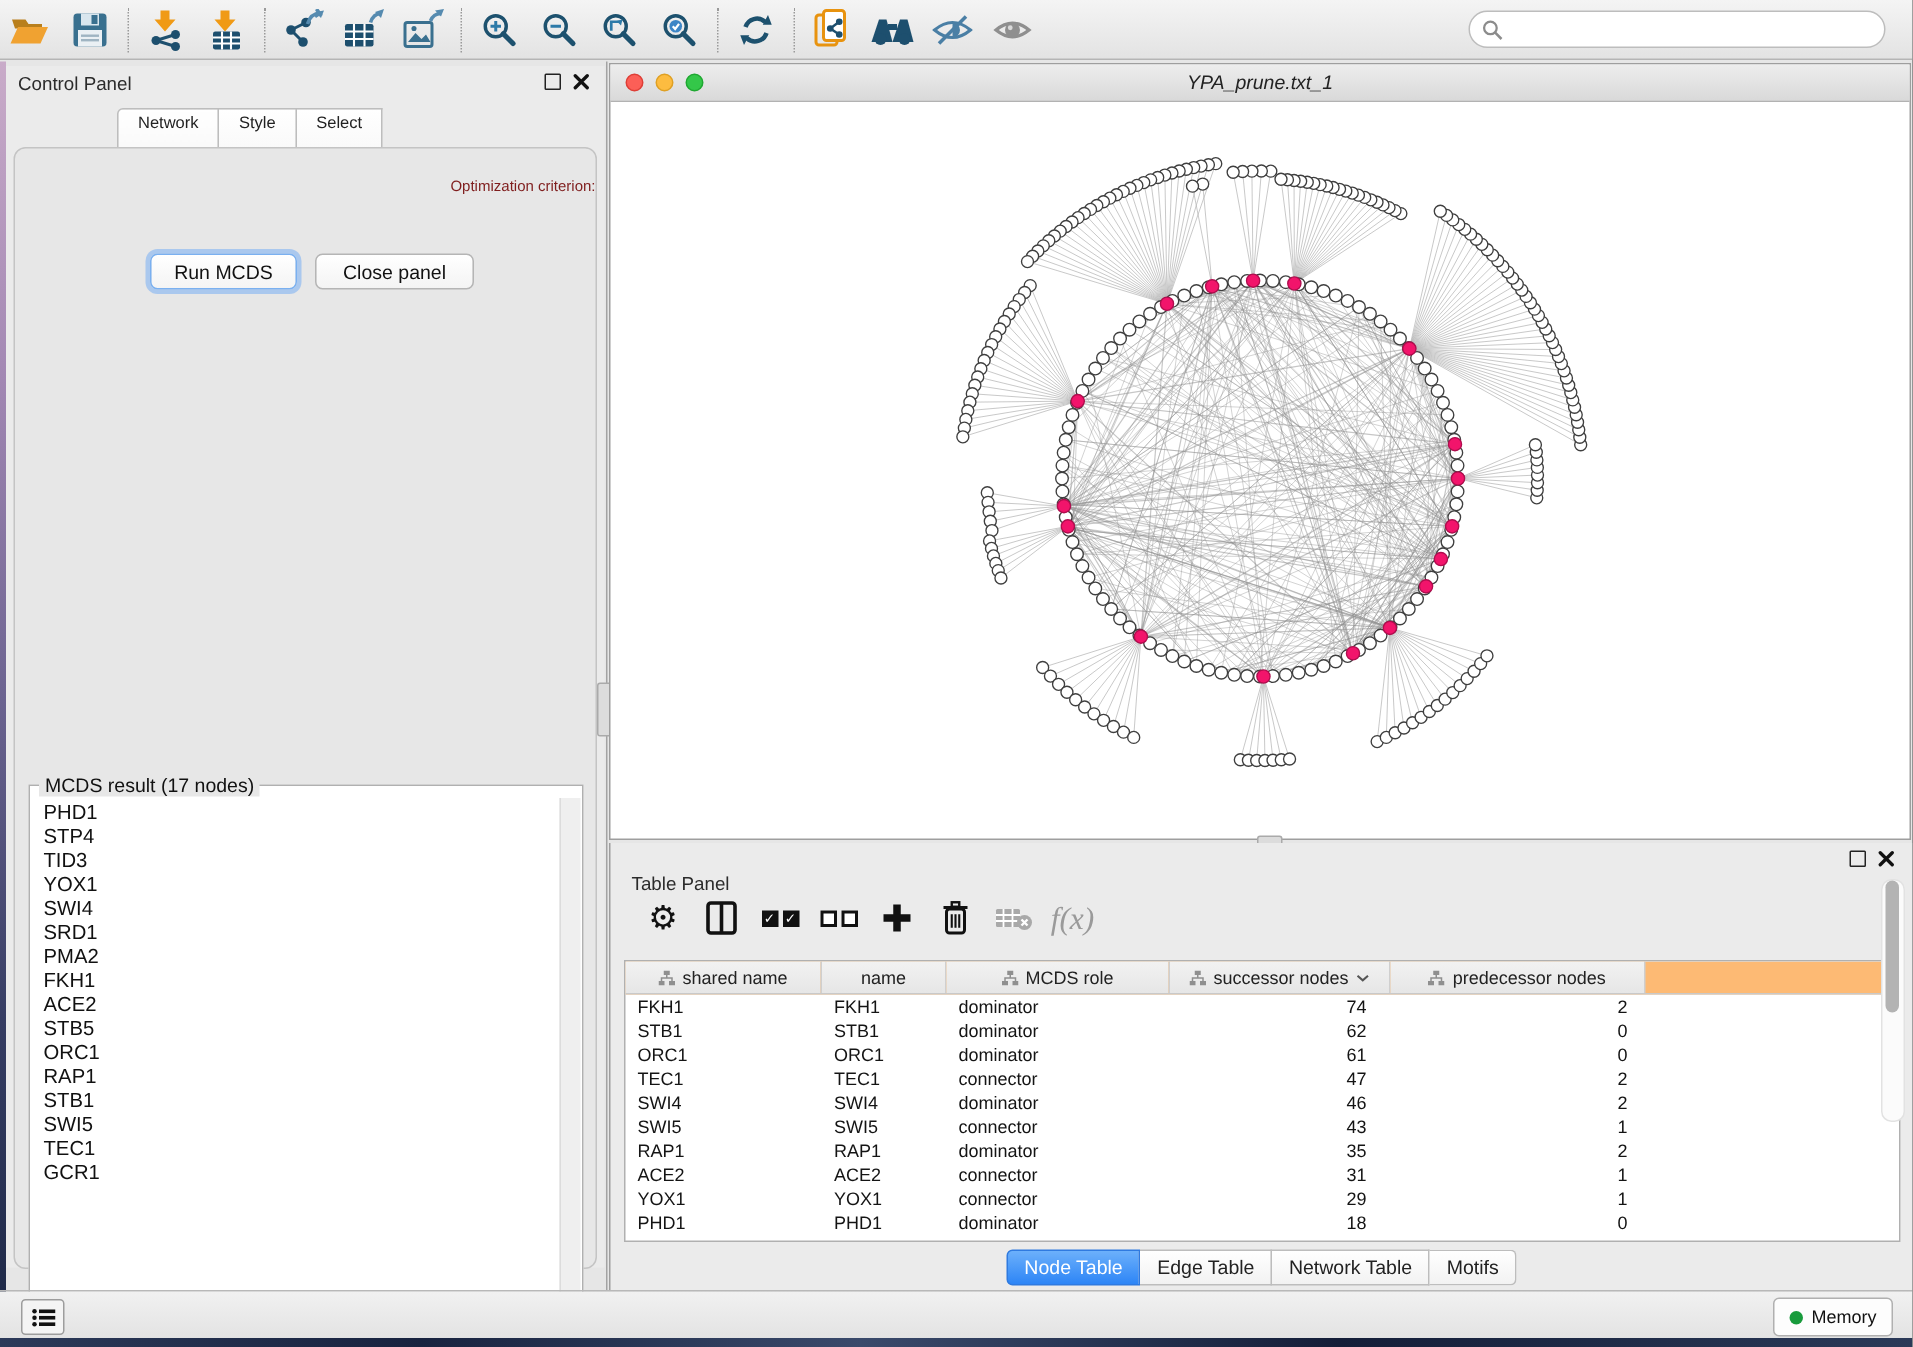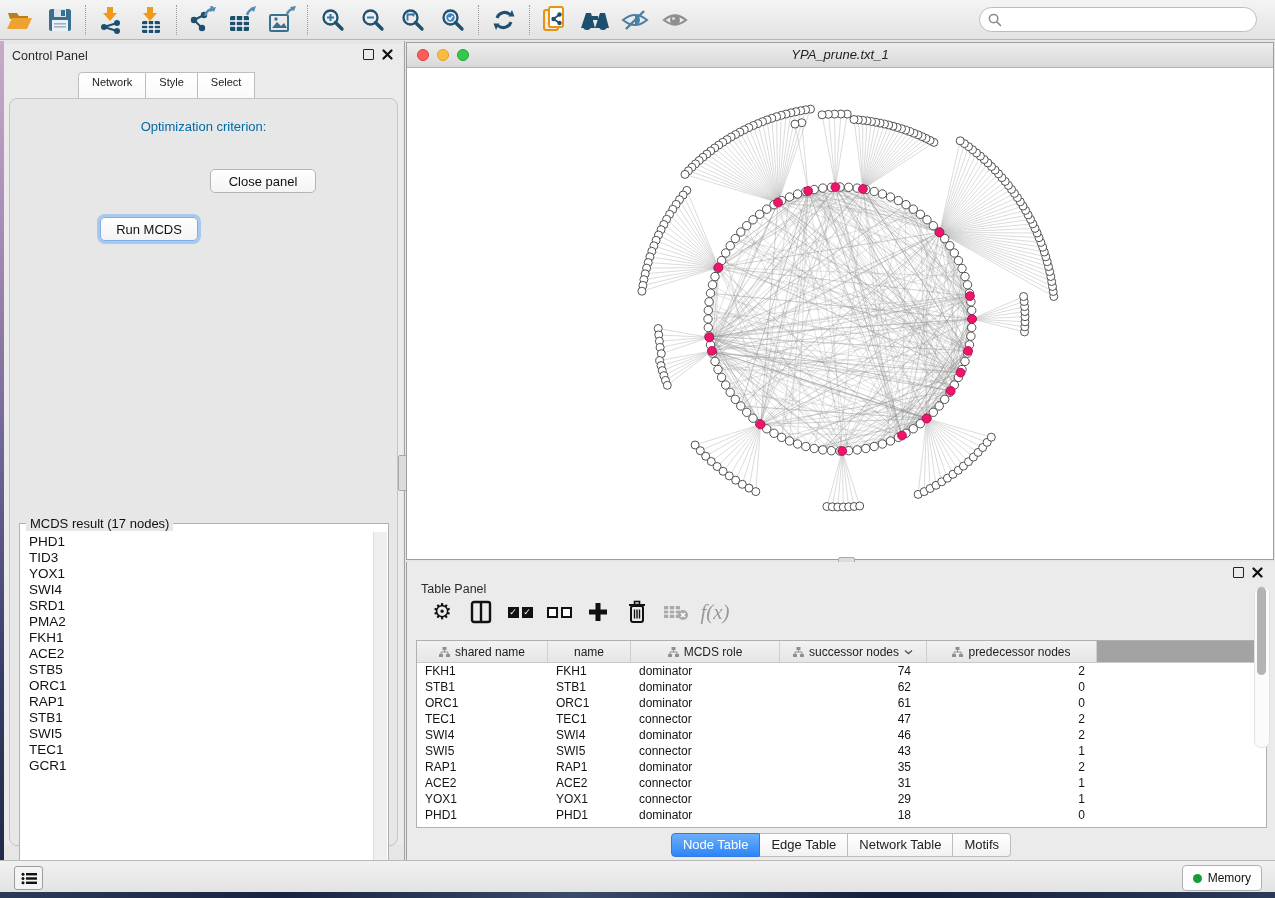--- a/index.html
+++ b/index.html
@@ -28,33 +28,33 @@
   .cp-head{position:relative;height:24px;}
   .cp-title{position:absolute;left:8px;top:5px;}
   .tabrow{position:absolute;left:74px;top:28px;display:flex;}
   .tab{font-size:11px;color:#222;background:linear-gradient(#ffffff,#f1f1f1);
        border:1px solid #bdbdbd;border-left:none;padding:3px 13px 4px;}
   .tab:first-child{border-left:1px solid #bdbdbd;border-radius:4px 0 0 4px;}
   .tab:last-child{border-radius:0 4px 4px 0;}
   .tab.active{background:linear-gradient(#6cb0fb,#2d85f6);border-color:#2f7ae0;color:#fff;margin-top:45px;}
   .cp-inner{position:absolute;left:5px;top:54px;width:387px;height:746px;background:#e7e7e7;
        border:1px solid #c4c4c4;border-radius:8px;}
-  .opt-label{position:absolute;left:0;right:0;top:20px;text-align:center;font-size:13px;color:#0369a1;}
+  .opt-label{position:absolute;left:0;right:0;top:20px;text-align:right;font-size:10px;color:#7f1d1d;}
   .crit-select{position:absolute;left:39px;top:36px;width:316px;height:24px;background:#fff;
        border:1px solid #b3b3b3;border-radius:4px;display:flex;align-items:center;box-sizing:border-box;}
   .crit-select .val{flex:1;font-size:13px;color:#111;padding-left:9px;white-space:nowrap;}
   .stepper{width:21px;height:22px;border-radius:3px;background:linear-gradient(#71b2fb,#2e86f6);
        display:flex;flex-direction:column;align-items:center;justify-content:center;gap:3px;margin-right:1px;}
   .car-up{width:0;height:0;border-left:4px solid transparent;border-right:4px solid transparent;border-bottom:5px solid #fff;}
   .car-dn{width:0;height:0;border-left:4px solid transparent;border-right:4px solid transparent;border-top:5px solid #fff;}
   .btnrow{position:absolute;left:0;top:70px;width:100%;}
   .pbtn{position:absolute;height:24px;background:linear-gradient(#ffffff,#f4f4f4);
        border:1px solid #b5b5b5;border-radius:5px;font-size:13px;color:#111;
        display:flex;align-items:center;justify-content:center;box-sizing:border-box;}
-  .run{left:90px;width:98px;border-color:#7ab0f0;box-shadow:0 0 0 3px rgba(110,170,245,.5);margin-top:48px;}
+  .run{left:90px;width:98px;border-color:#7ab0f0;box-shadow:0 0 0 3px rgba(110,170,245,.5);}
   .closep{left:200px;width:106px;}
   .result-group{position:absolute;left:9px;top:424px;width:368px;height:370px;background:#fff;
        border:1px solid #b0b0b0;}
   .legend{position:absolute;left:6px;top:-8px;background:#e7e7e7;padding:0 4px;font-size:13px;color:#111;}
   .mcds-list{position:absolute;left:1px;top:10px;right:16px;bottom:2px;overflow:hidden;}
   .mcds-item{height:16px;line-height:16px;font-size:13.5px;color:#111;padding-left:8px;}
   .vtrack{position:absolute;right:1px;top:8px;bottom:2px;width:13px;background:#efefef;border-left:1px solid #dcdcdc;}
   
   .vdivider{position:absolute;left:404px;top:41px;width:1px;height:819px;background:#a3a3a3;}
   .vknob{position:absolute;left:398px;top:455px;width:11px;height:34px;background:#dcdcdc;
@@ -77,21 +77,21 @@
   .tp-title{position:absolute;left:14px;top:20px;}
   .tp-toolbar{position:absolute;left:0;top:26px;height:48px;display:flex;align-items:center;padding-left:20px;}
   .ttbtn{width:30px;height:30px;margin-right:9px;display:flex;align-items:center;justify-content:center;}
   .gear-glyph{font-size:22px;color:#111;line-height:1;}
   .fx{font-family:"Liberation Serif",serif;font-style:italic;font-size:21px;color:#9a9a9a;}
   .cbx{width:11px;height:11px;box-sizing:border-box;display:inline-block;margin:0 1.5px;}
   .cbx.on{background:#111;color:#fff;font-size:9px;line-height:11px;text-align:center;}
   .cbx.off{border:2px solid #111;background:#fff;}
   .tframe{position:absolute;left:9px;top:78px;width:851px;height:188px;background:#fff;
        border:1px solid #b0b0b0;box-sizing:border-box;overflow:hidden;}
-  .thead{display:flex;height:21px;border-bottom:1px solid #c9c9c9;background:#a3a3a3;}
+  .thead{display:flex;height:21px;border-bottom:1px solid #c9c9c9;background:#fdba74;}
   .hcell{background:linear-gradient(#f2f2f2,#e6e6e6);border-right:1px solid #cfcfcf;
        display:flex;align-items:center;justify-content:center;gap:5px;font-size:12px;color:#222;
        box-sizing:border-box;height:21px;}
   .tbody .trow{display:flex;height:16px;}
   .tcell{font-size:12px;color:#141414;line-height:16px;box-sizing:border-box;white-space:nowrap;overflow:hidden;}
   .tcell.l{text-align:left;padding-left:8px;}
   .tcell.r1{text-align:right;padding-right:16px;}
   .tcell.r2{text-align:right;padding-right:12px;}
   .tscroll{position:absolute;right:5px;top:24px;width:14px;height:160px;background:#fbfbfb;
        border:1px solid #e2e2e2;border-radius:7px;}
@@ -285,20 +285,21 @@
     <div class="cp-inner">
       <div class="opt-label">Optimization criterion:</div>
       <div class="btnrow">
         <div class="pbtn run">Run MCDS</div>
         <div class="pbtn closep">Close panel</div>
       </div>
       <div class="result-group">
         <span class="legend">MCDS result (17 nodes)</span>
         <div class="mcds-list" id="mcds-list">
             <div class="mcds-item">PHD1</div>
+            <div class="mcds-item">STP4</div>
             <div class="mcds-item">TID3</div>
             <div class="mcds-item">YOX1</div>
             <div class="mcds-item">SWI4</div>
             <div class="mcds-item">SRD1</div>
             <div class="mcds-item">PMA2</div>
             <div class="mcds-item">FKH1</div>
             <div class="mcds-item">ACE2</div>
             <div class="mcds-item">STB5</div>
             <div class="mcds-item">ORC1</div>
             <div class="mcds-item">RAP1</div>

